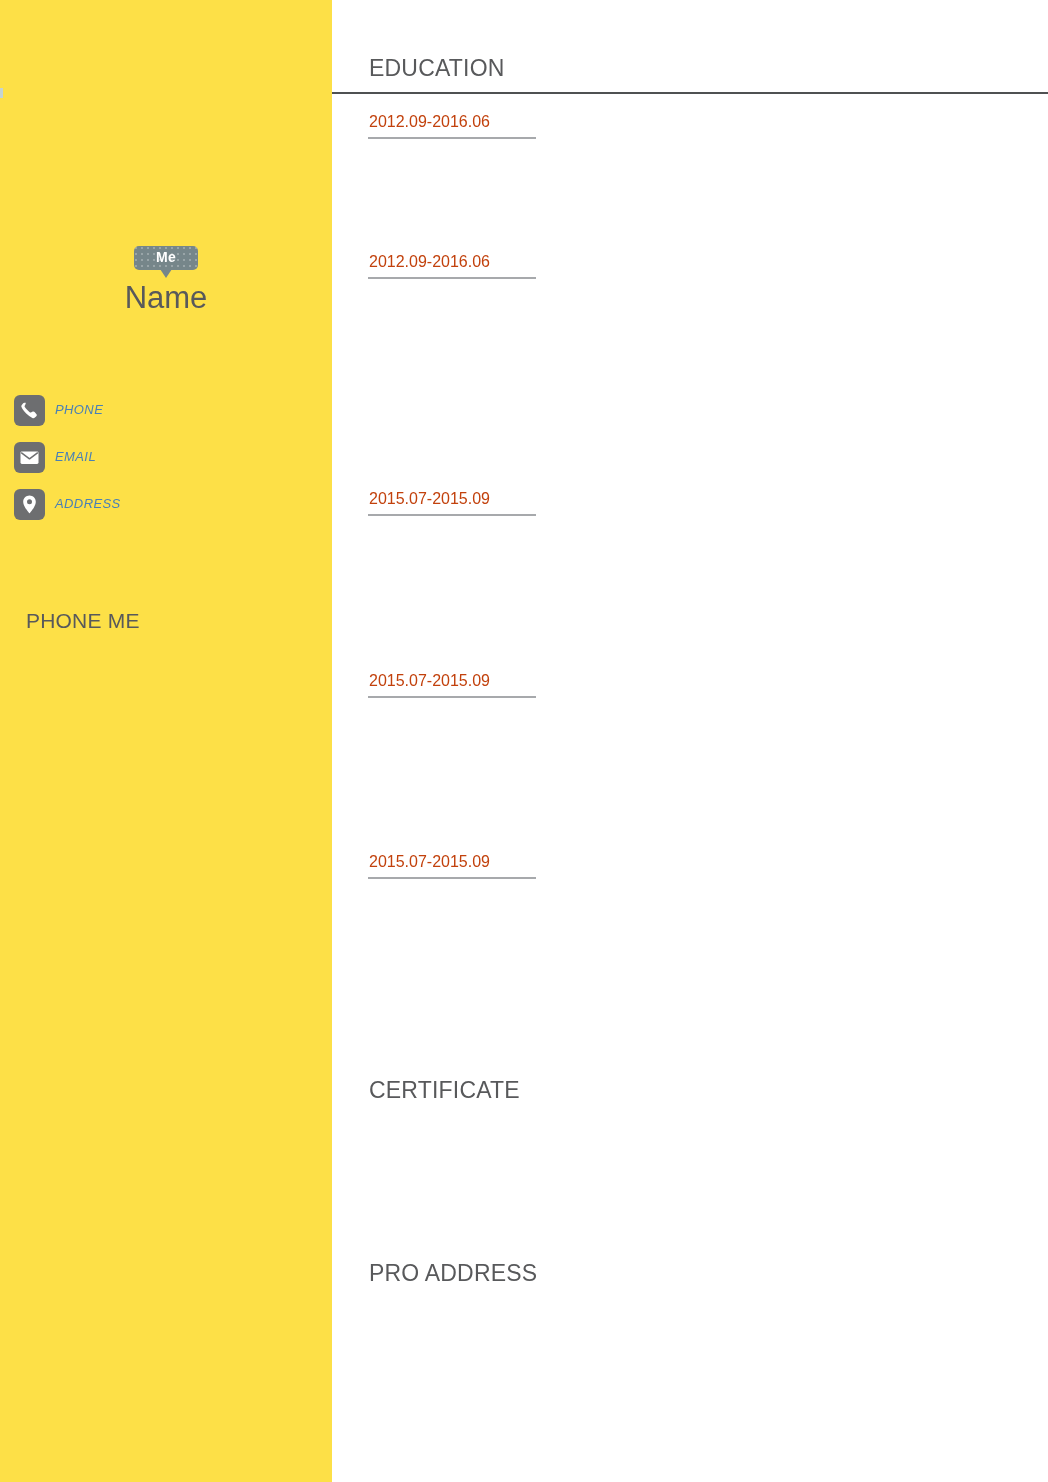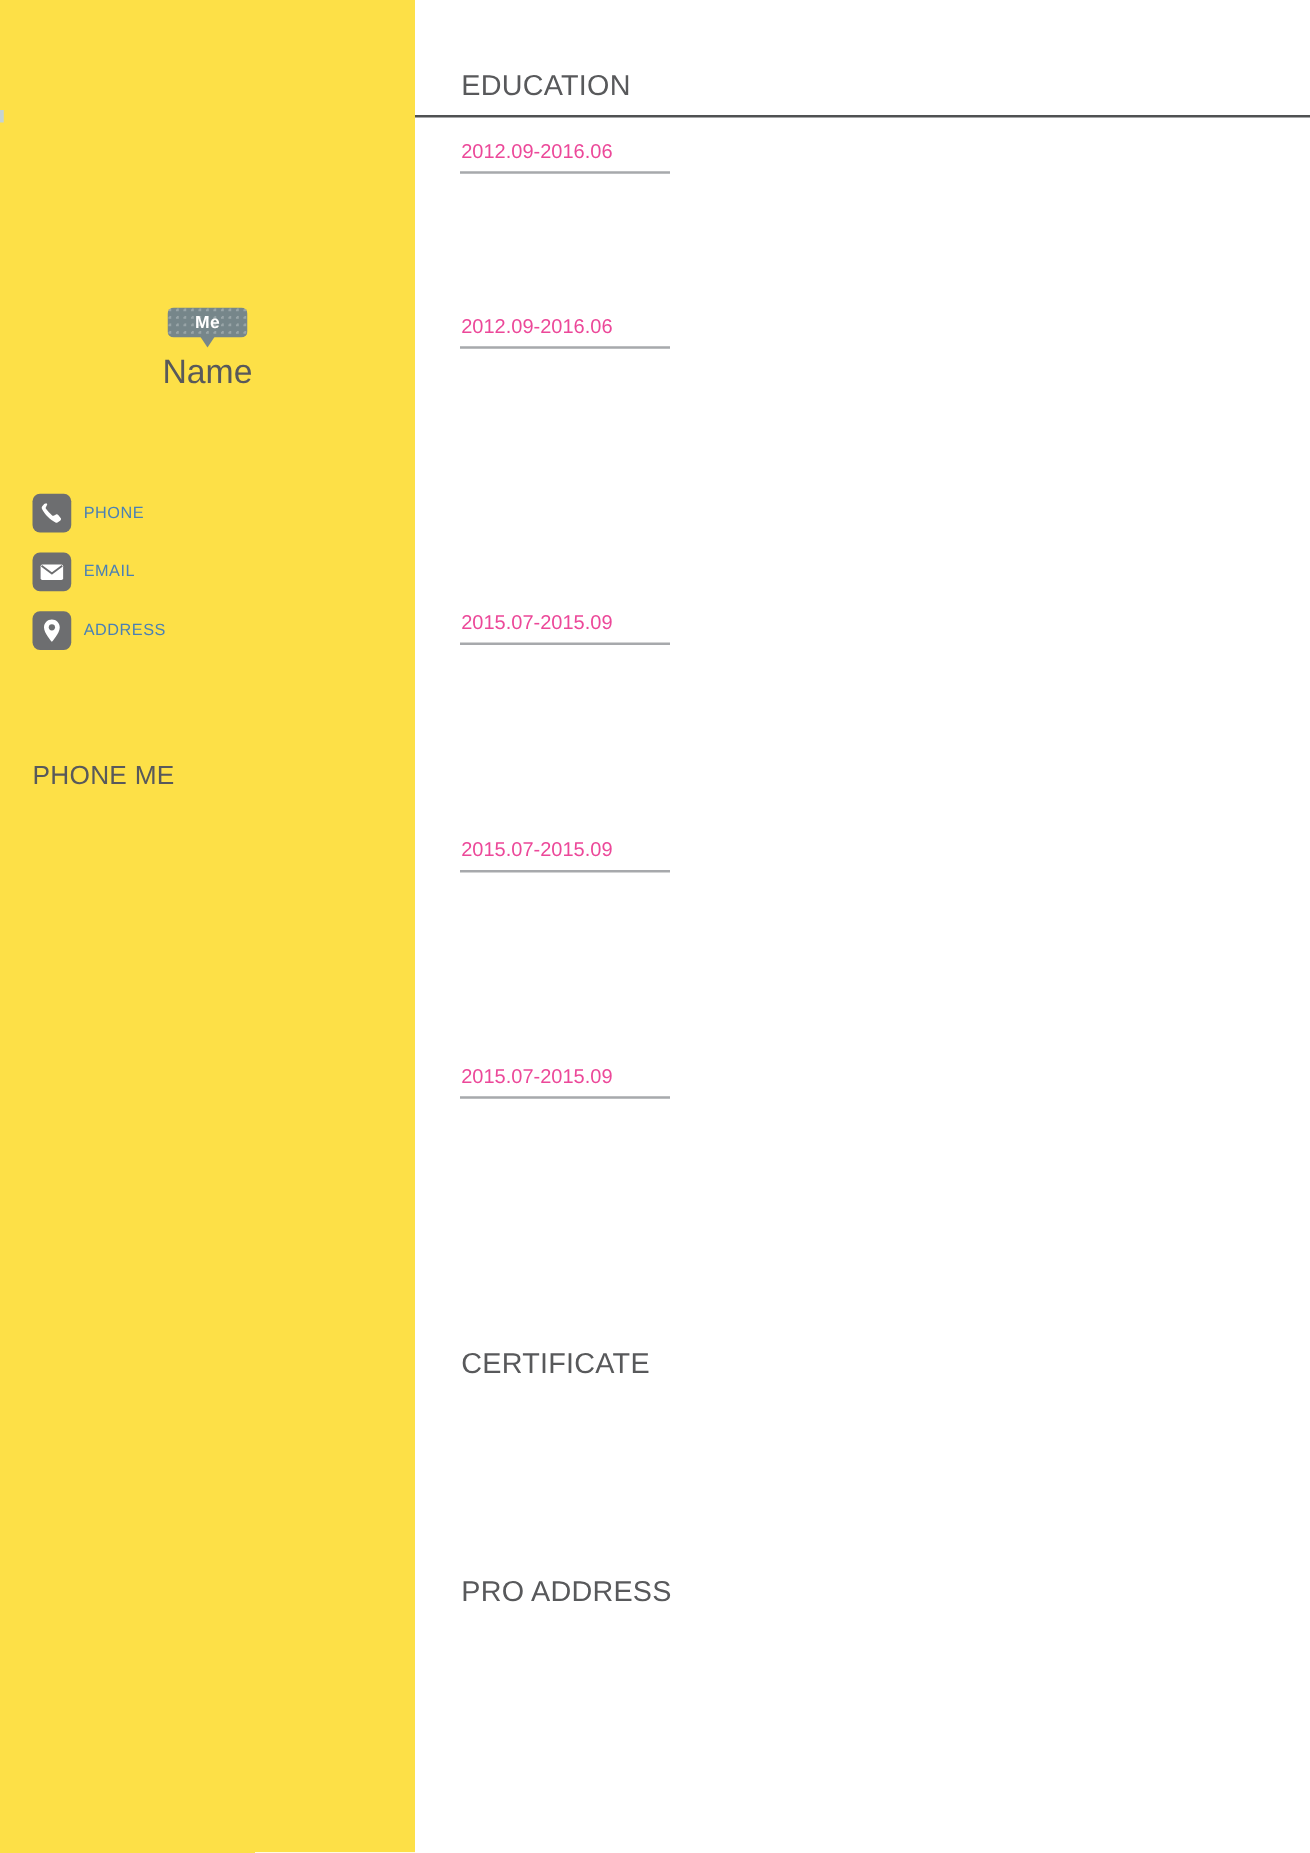--- a/index.html
+++ b/index.html
@@ -73,37 +73,38 @@
     width: 0;
     height: 0;
     border-left: 6px solid transparent;
     border-right: 6px solid transparent;
     border-top: 9px solid #76868a;
   }
 
   .name-line {
     margin-top: 11px;
     color: #58595b;
-    font-size: 27px;
-    line-height: 33px;
-    font-weight: normal;
-  }
-  .objective-line {
-    color: #58595b;
     font-size: 31px;
     line-height: 33px;
     font-weight: normal;
   }
+  .objective-line {
+    color: #58595b;
+    font-size: 31px;
+    line-height: 33px;
+    font-weight: normal;
+  }
 
   
   .contacts {
     position: absolute;
-    left: 26px;
+    left: 14px;
     top: 395px;
     width: 290px;
+    font-style: italic;
   }
   .contact-row {
     position: relative;
     height: 47px;
   }
   .contact-icon {
     position: absolute;
     left: 0;
     top: 0;
     width: 31px;
@@ -157,21 +158,21 @@
     position: absolute;
     left: 0;
     width: 716px;
     height: 2px;
     background: #4f5152;
   }
 
   .entry-date {
     position: absolute;
     left: 37px;
-    color: #ec4899;
+    color: #c2410c;
     font-size: 16px;
     line-height: 21px;
     white-space: nowrap;
     text-align: center;
   }
   .entry-date-rule {
     position: absolute;
     left: 36px;
     width: 168px;
     height: 2px;

